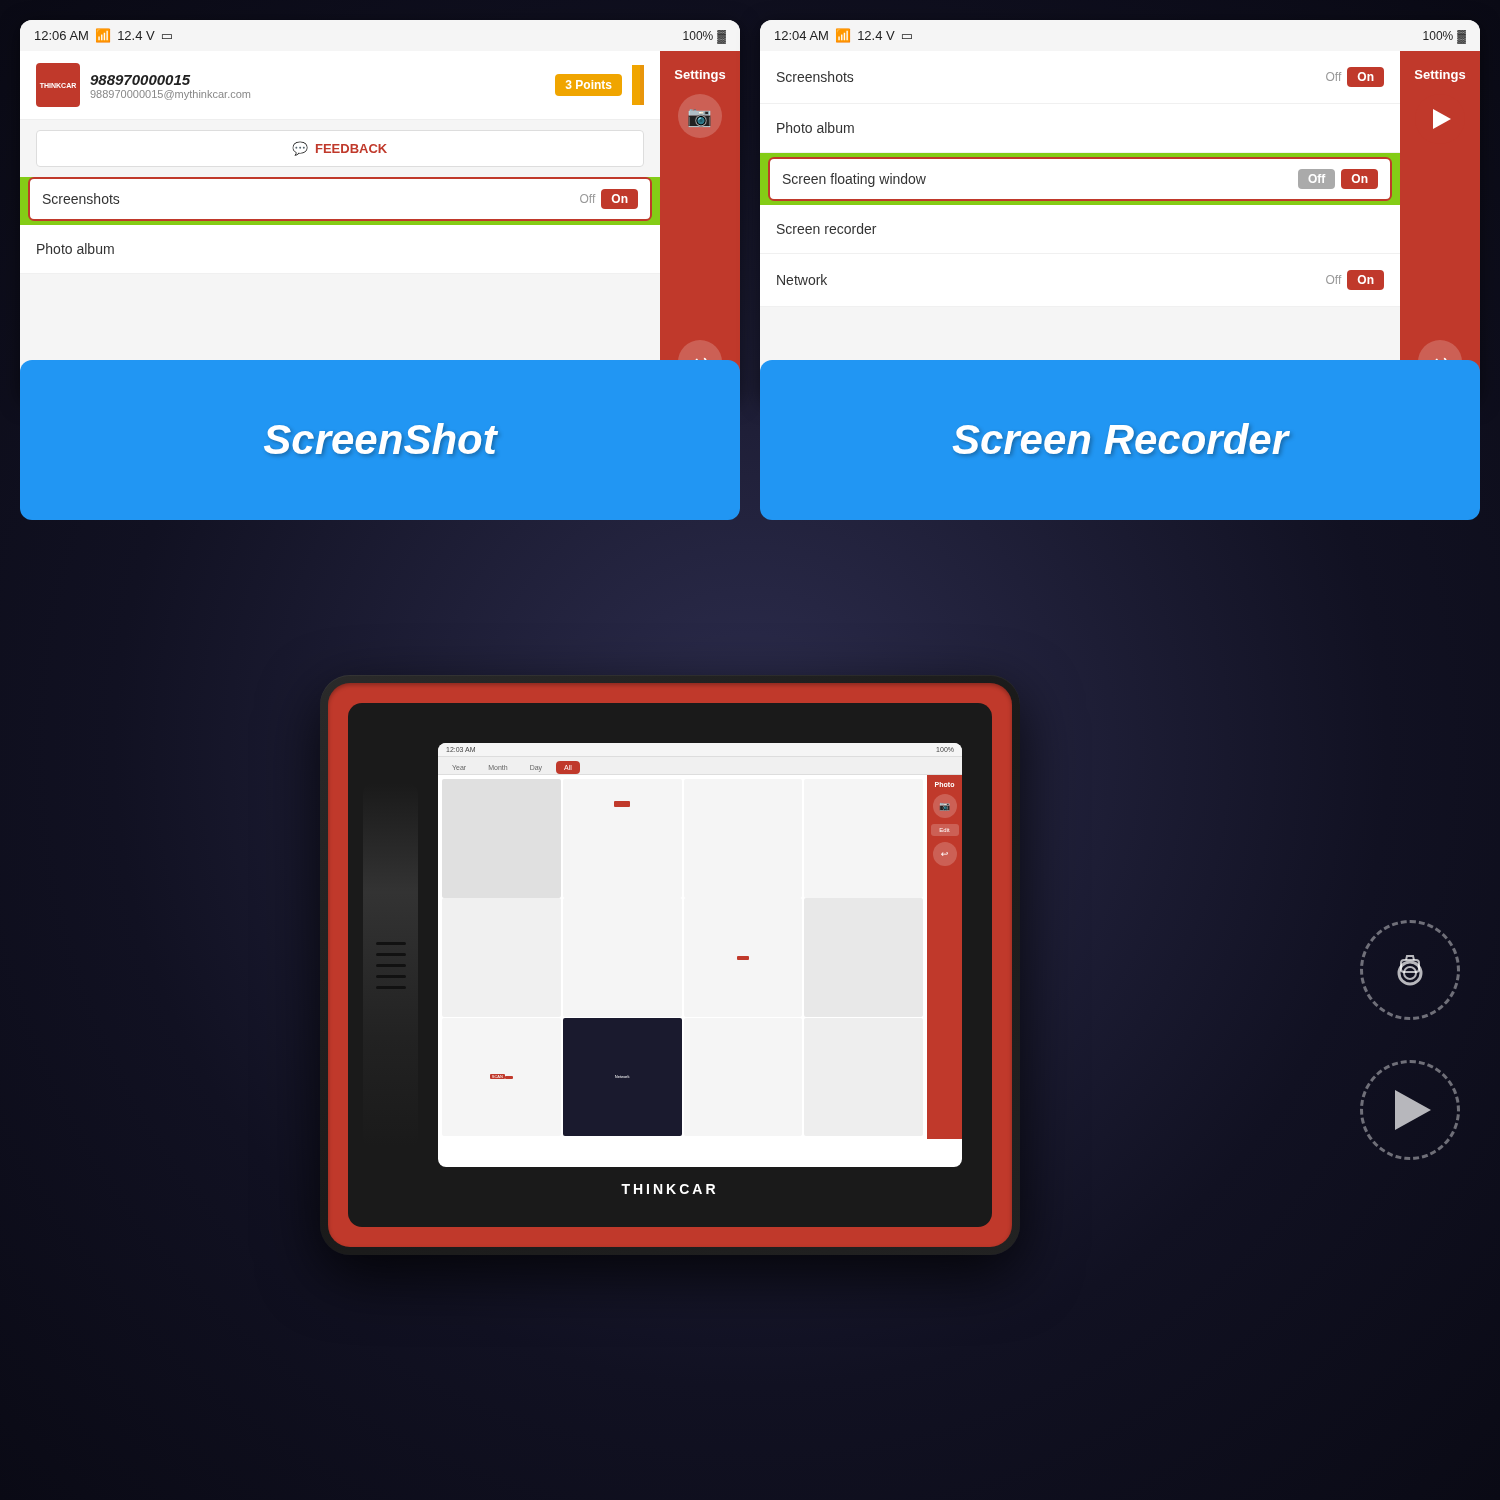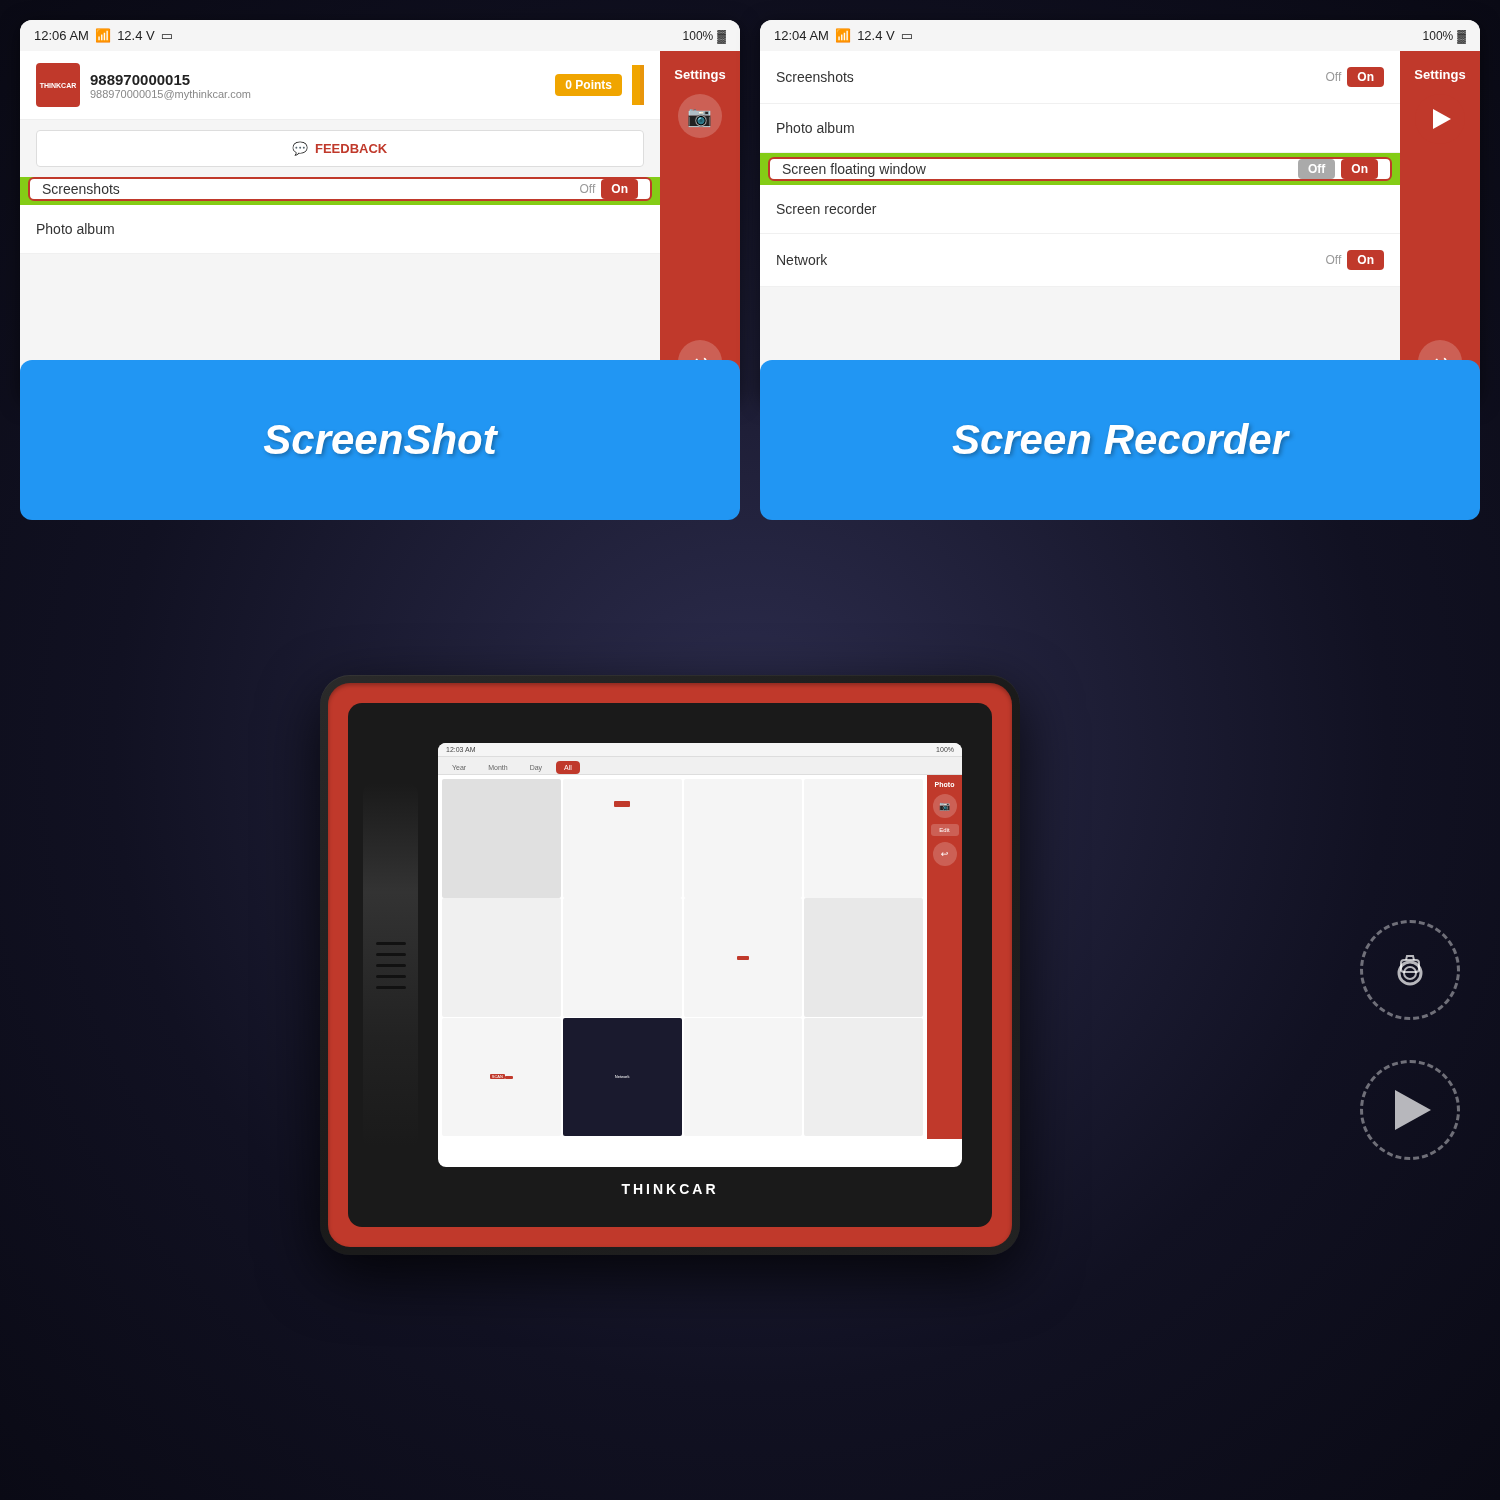--- a/index.html
+++ b/index.html
@@ -101,20 +101,21 @@
     }
 
     .profile-info {
       flex: 1;
     }
 
     .profile-name {
       font-size: 15px;
       font-weight: bold;
       color: #222;
+      font-style: italic;
     }
 
     .profile-email {
       font-size: 11px;
       color: #888;
     }
 
     .points-badge {
       background: #f0a500;
       color: white;
@@ -157,21 +158,21 @@
       justify-content: space-between;
       padding: 16px 16px;
       border-bottom: 1px solid #f0f0f0;
       background: white;
     }
 
     .settings-item.highlighted {
       border: 2px solid #c0392b;
       border-radius: 6px;
       margin: 4px 8px;
-      padding: 0 12px;
+      padding: 10px 12px;
     }
 
     .settings-label {
       font-size: 14px;
       color: #333;
     }
 
     .toggle-group {
       display: flex;
       align-items: center;
@@ -531,21 +532,21 @@
       <div class="main-content">
 
         <div class="profile-section">
           <div class="thinkcar-logo">
             <span style="font-size:7px; font-weight:900;">THINKCAR</span>
           </div>
           <div class="profile-info">
             <div class="profile-name">988970000015</div>
             <div class="profile-email">988970000015@mythinkcar.com</div>
           </div>
-          <div class="points-badge">0 Points</div>
+          <div class="points-badge">3 Points</div>
           <div class="ticket-strip"></div>
         </div>
 
         <div class="feedback-btn">
           <span>💬</span>
           <span>FEEDBACK</span>
         </div>
 
         <div class="settings-list">
           <div class="settings-item highlighted">

